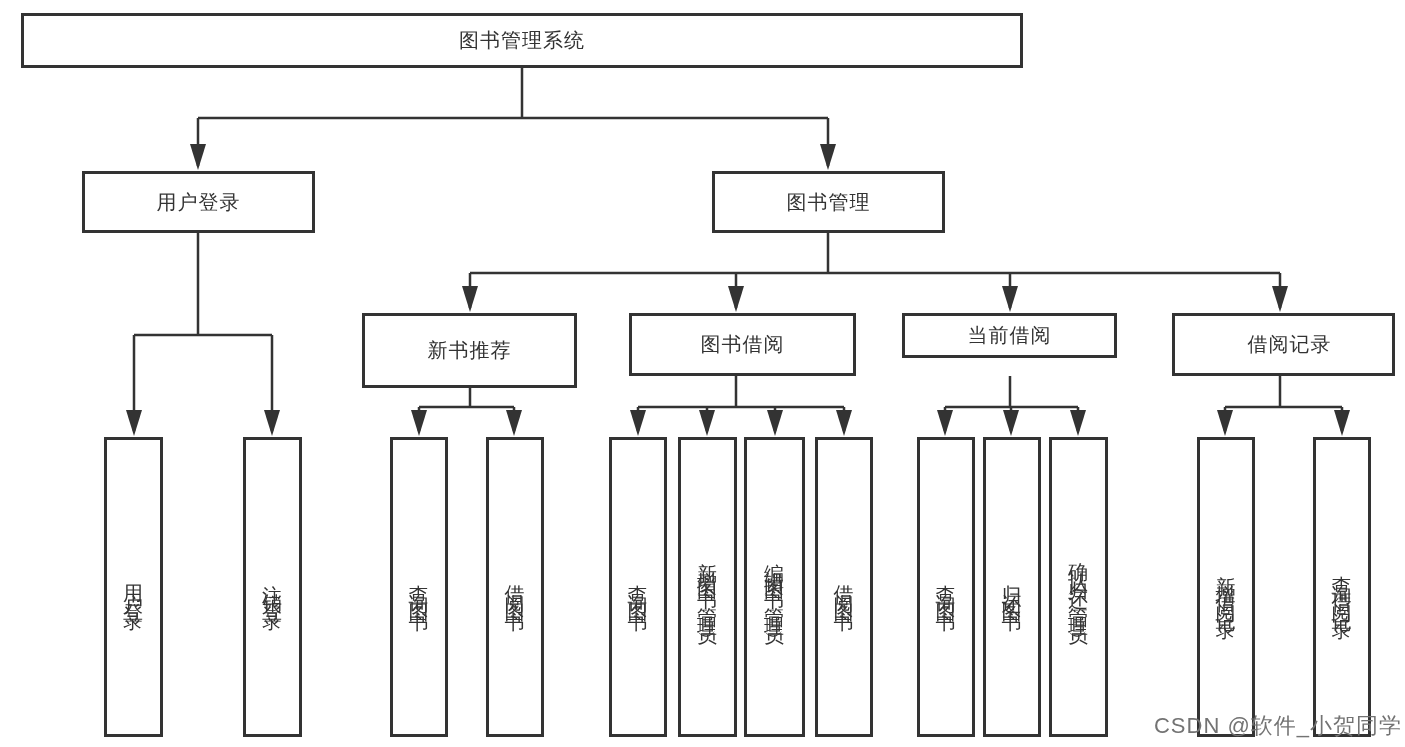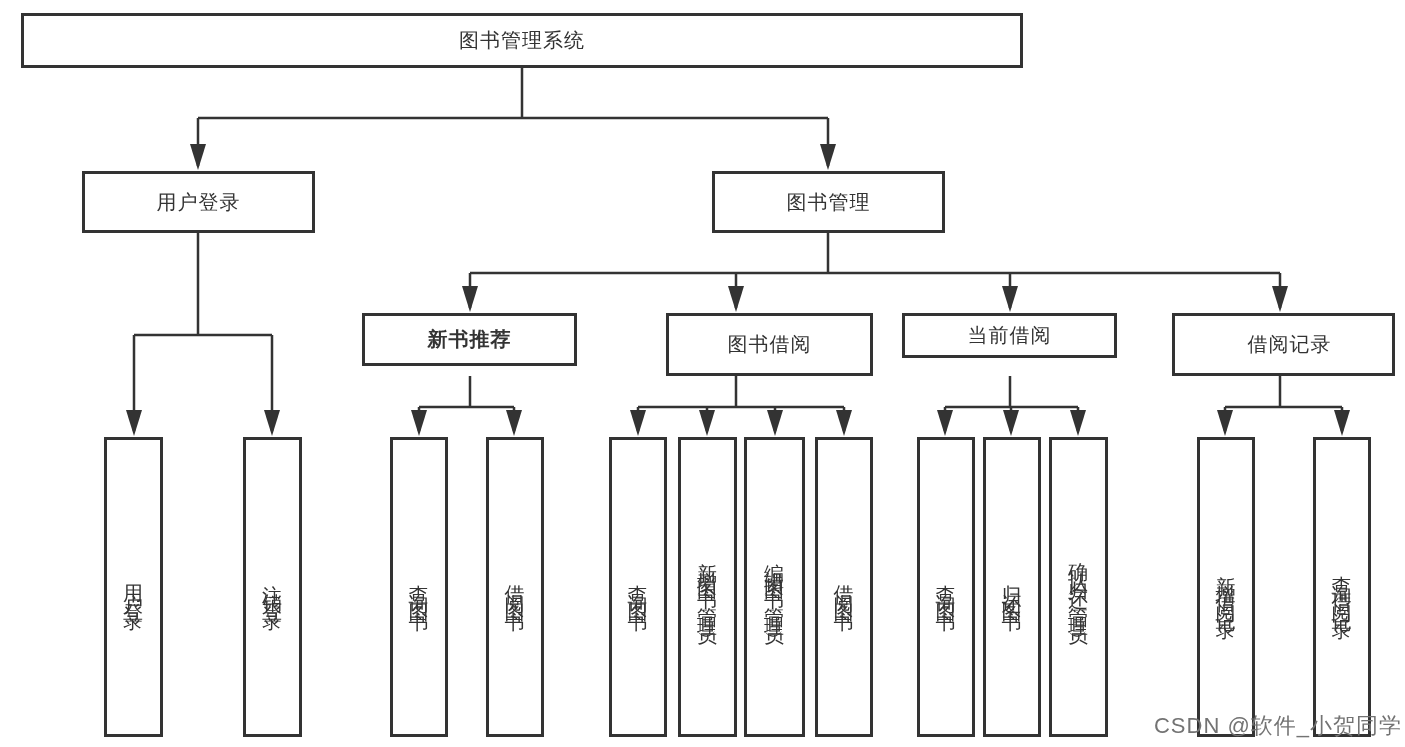--- a/index.html
+++ b/index.html
@@ -95,24 +95,24 @@
     <span>图书管理系统</span>
   </div>
 
   <div class="node h" style="left:82px; top:171px; width:233px; height:62px;">
     <span>用户登录</span>
   </div>
   <div class="node h" style="left:712px; top:171px; width:233px; height:62px;font-family:Liberation Serif, serif;">
     <span>图书管理</span>
   </div>
 
-  <div class="node h" style="left:362px; top:313px; width:215px; height:53px;font-weight:bold;">
+  <div class="node h" style="left:362px; top:313px; width:215px; height:75px;">
     <span>新书推荐</span>
   </div>
-  <div class="node h" style="left:629px; top:313px; width:207px; height:63px;margin-left:37px;">
+  <div class="node h" style="left:629px; top:313px; width:227px; height:63px;">
     <span>图书借阅</span>
   </div>
   <div class="node h" style="left:902px; top:313px; width:215px; height:45px;">
     <span>当前借阅</span>
   </div>
   <div class="node h" style="left:1172px; top:313px; width:223px; height:63px;padding-left:12px;">
     <span>借阅记录</span>
   </div>
 
   <div class="node v" style="left:104px; top:437px; width:59px; height:300px;">

